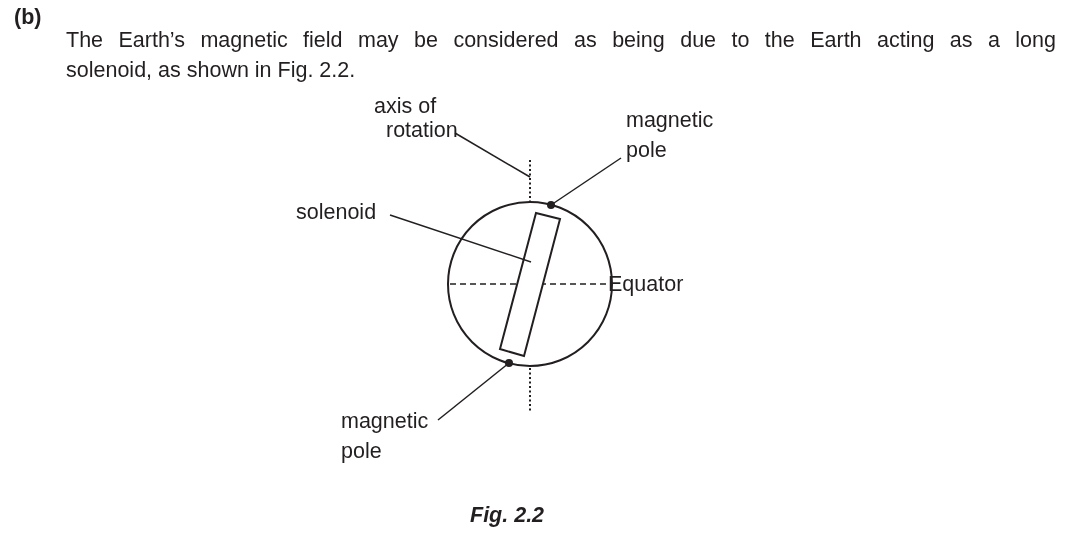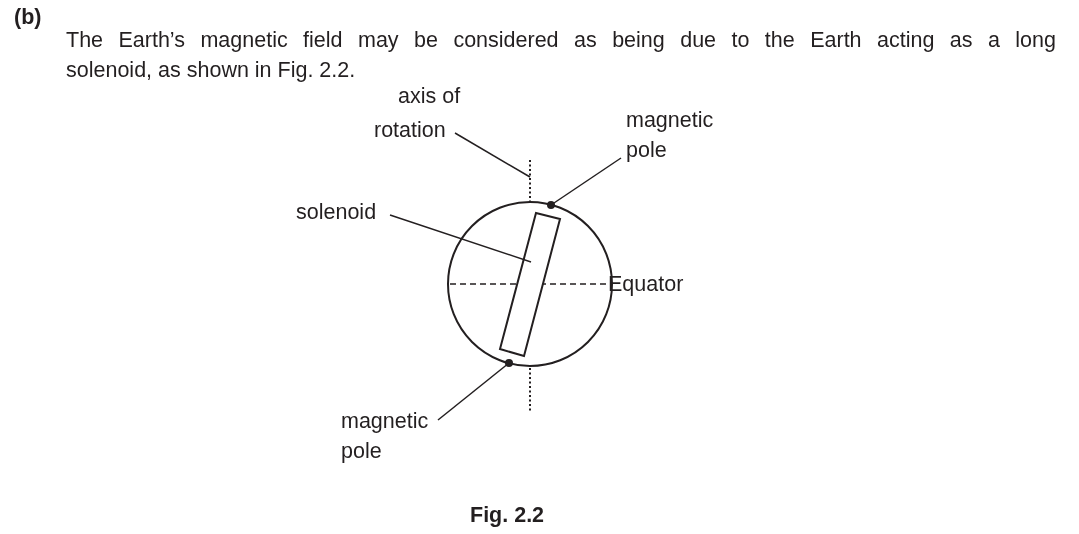--- a/index.html
+++ b/index.html
@@ -3,21 +3,21 @@
 <meta charset="utf-8">
 <style>
   html, body { margin: 0; padding: 0; background: #ffffff; }
   body { width: 1079px; height: 534px; position: relative; overflow: hidden;
          font-family: "Liberation Sans", sans-serif; color: #231f20; }
   .qpart { position: absolute; left: 14px; top: 5px; font-size: 21.5px; font-weight: bold; }
   .qline { position: absolute; left: 66px; font-size: 21.5px; white-space: nowrap; margin-top: 23px; }
   .qline.l1 { top: 5px; width: 990px; text-align: justify; text-align-last: justify; }
   .qline.l2 { top: 35px; }
   .lbl { position: absolute; font-size: 21.5px; line-height: 29px; white-space: nowrap; }
-  .figcap { position: absolute; left: 470px; top: 503px; font-size: 21.5px; font-weight: bold; }
+  .figcap { position: absolute; left: 470px; top: 503px; font-size: 21.5px; font-weight: bold; font-style: italic; }
   svg.fig { position: absolute; left: 0; top: 0; }
 </style>
 </head>
 <body>
 
 <div class="qpart">(b)</div>
 <div class="qline l1">The Earth’s magnetic field may be considered as being due to the Earth acting as a long</div>
 <div class="qline l2">solenoid, as shown in Fig. 2.2.</div>
 
 <svg class="fig" width="1079" height="534" viewBox="0 0 1079 534">
@@ -33,22 +33,22 @@
 
   <line x1="455" y1="133" x2="530" y2="177" stroke="#231f20" stroke-width="1.5"></line>
   <line x1="390" y1="215" x2="531" y2="262" stroke="#231f20" stroke-width="1.5"></line>
   <line x1="621" y1="158" x2="551" y2="205" stroke="#231f20" stroke-width="1.5"></line>
   <line x1="438" y1="420" x2="509" y2="363" stroke="#231f20" stroke-width="1.5"></line>
 
   <circle cx="551" cy="205" r="4" fill="#231f20"></circle>
   <circle cx="509" cy="363" r="4" fill="#231f20"></circle>
 </svg>
 
-<div class="lbl" style="left:374px; top:82px;margin-left:24px;">axis of</div>
-<div class="lbl" style="left:374px; top:116px;">rotation</div>
+<div class="lbl" style="left:374px; top:92px;">axis of</div>
+<div class="lbl" style="left:386px; top:116px;">rotation</div>
 
 <div class="lbl" style="left:626px; top:106px;">magnetic</div>
 <div class="lbl" style="left:626px; top:136px;">pole</div>
 
 <div class="lbl" style="left:296px; top:198px;">solenoid</div>
 
 <div class="lbl" style="left:608px; top:270px;">Equator</div>
 
 <div class="lbl" style="left:341px; top:407px;">magnetic</div>
 <div class="lbl" style="left:341px; top:437px;">pole</div>

